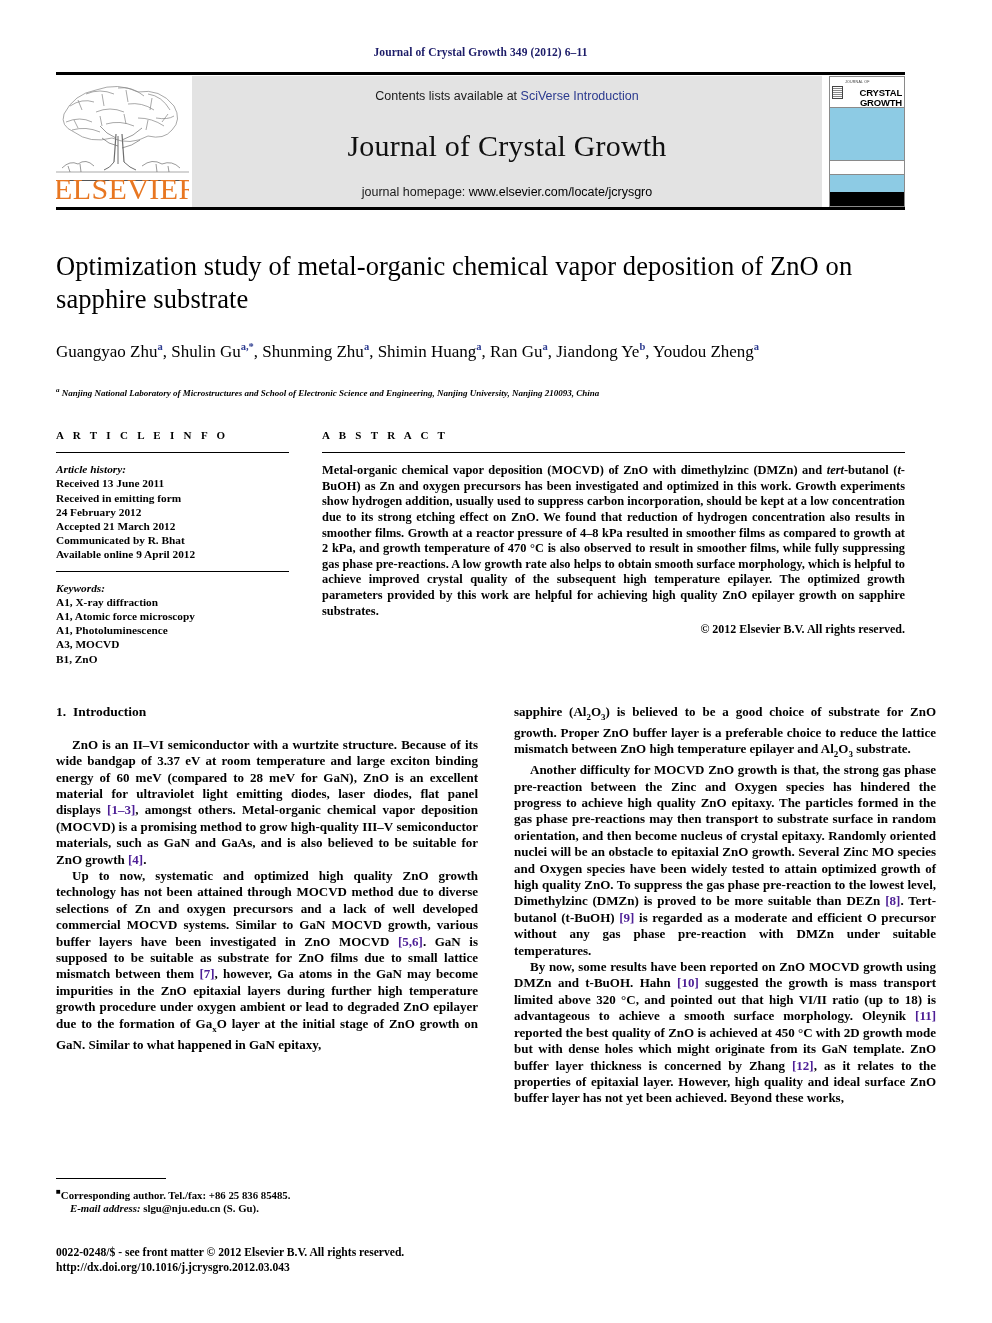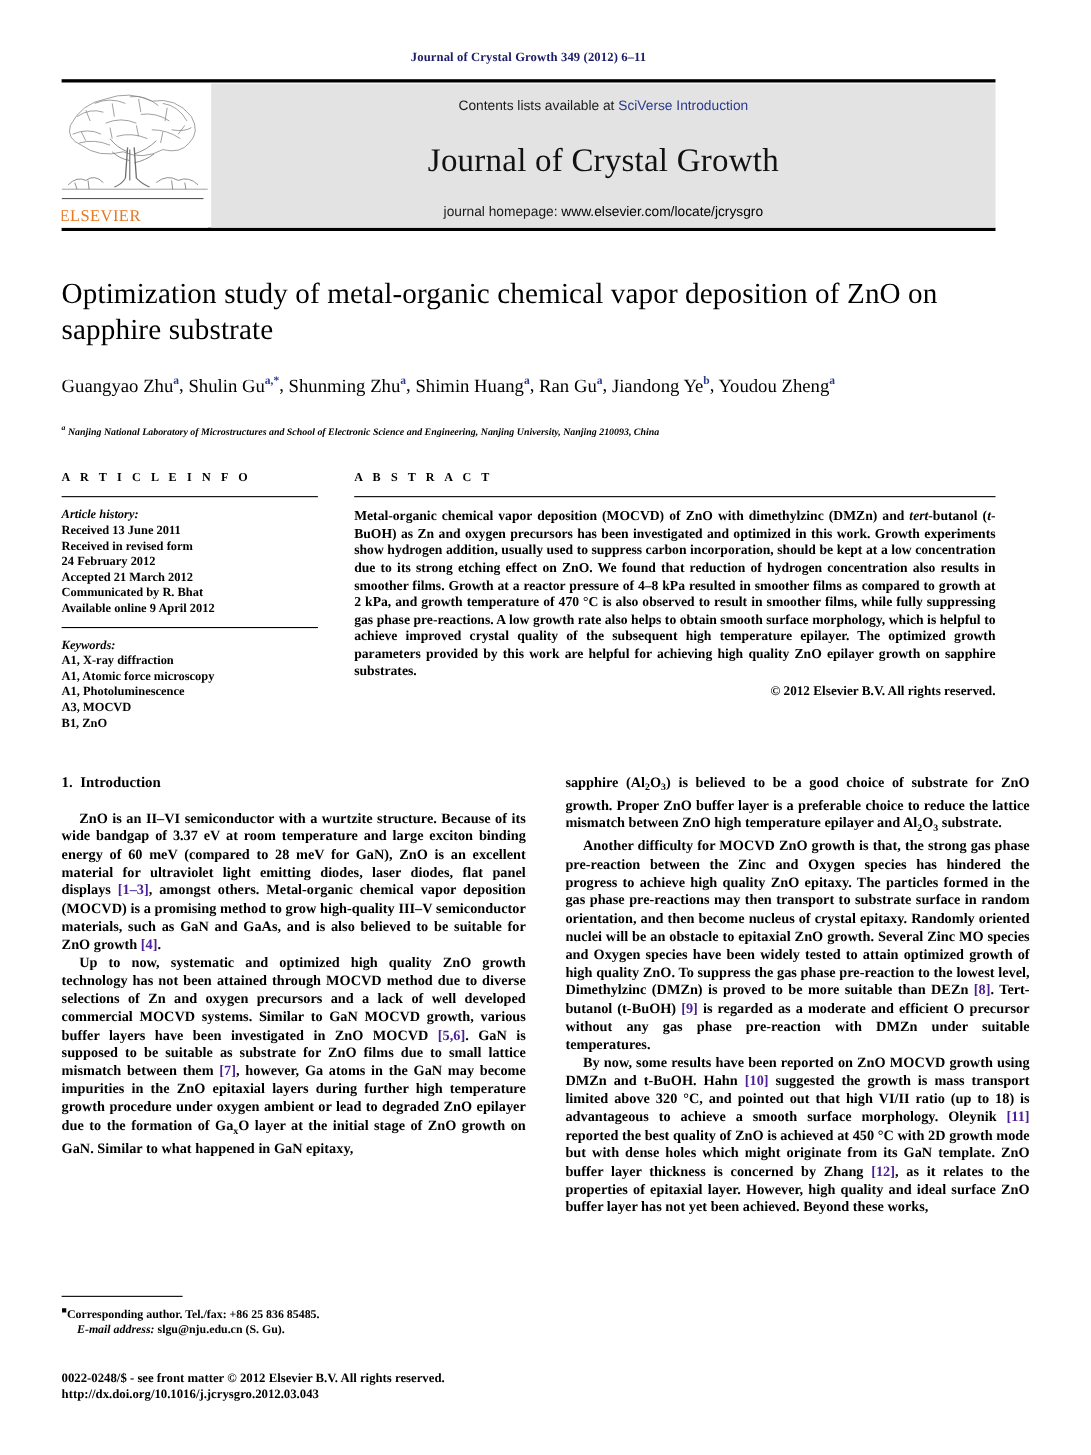--- a/index.html
+++ b/index.html
@@ -50,21 +50,21 @@
     position: relative;
     background: #ffffff;
     overflow: hidden;
   }
   .tree-svg { display:block; }
   .elsevier-word {
     position: absolute;
     left: -2px;
     bottom: 1px;
     font-family: "Liberation Serif", serif;
-    font-size: 15px;
+    font-size: 30px;
     letter-spacing: .4px;
     color: #E87722;
     font-weight: normal;
     margin-top: 46px;
   }
   .elsevier-rule {
     position: absolute;
     left: 0; right: 4px;
     bottom: 26px;
     border-top: 1.5px solid #555;
@@ -316,20 +316,34 @@
     <div class="journal-band">
       <div class="contents-line">
         <span>Contents lists available at </span><span class="link">SciVerse Introduction</span>
       </div>
       <div class="journal-title">Journal of Crystal Growth</div>
       <div class="homepage-line">
         <span>journal homepage: </span><span class="link">www.elsevier.com/locate/jcrysgro</span>
       </div>
     </div>
 
+    <div class="cover-thumb">
+      <div class="cover-head">
+        <div class="cover-mini-logo"></div>
+        <div class="cover-headtext">
+          <span class="tiny">JOURNAL OF</span>
+          <span>CRYSTAL</span><br>
+          <span>GROWTH</span>
+        </div>
+      </div>
+      <div class="cover-blue-a"></div>
+      <div class="cover-white"></div>
+      <div class="cover-blue-b"></div>
+      <div class="cover-black"></div>
+    </div>
   </div>
 
   <div class="rule-thick-2"></div>
 
   <div class="title">Optimization study of metal-organic chemical vapor deposition of ZnO on sapphire substrate</div>
 
   <div class="authors">
     <span><span>Guangyao Zhu</span><sup>a</sup></span>,
     <span><span>Shulin Gu</span><sup>a,*</sup></span>,
     <span><span>Shunming Zhu</span><sup>a</sup></span>,
@@ -344,21 +358,21 @@
   </div>
 
   <div class="info-wrap">
 
     <div class="col-info">
       <div class="sec-head">A R T I C L E  I N F O</div>
       <div class="hr-dark"></div>
       <div class="info-body">
         <div class="it">Article history:</div>
         <div>Received 13 June 2011</div>
-        <div>Received in revised form</div>
+        <div>Received in emitting form</div>
         <div>24 February 2012</div>
         <div>Accepted 21 March 2012</div>
         <div>Communicated by R. Bhat</div>
         <div>Available online 9 April 2012</div>
       </div>
       <div class="hr-thin"></div>
       <div class="info-body" style="margin-top:0">
         <div class="it">Keywords:</div>
         <div>A1, X-ray diffraction</div>
         <div>A1, Atomic force microscopy</div>

